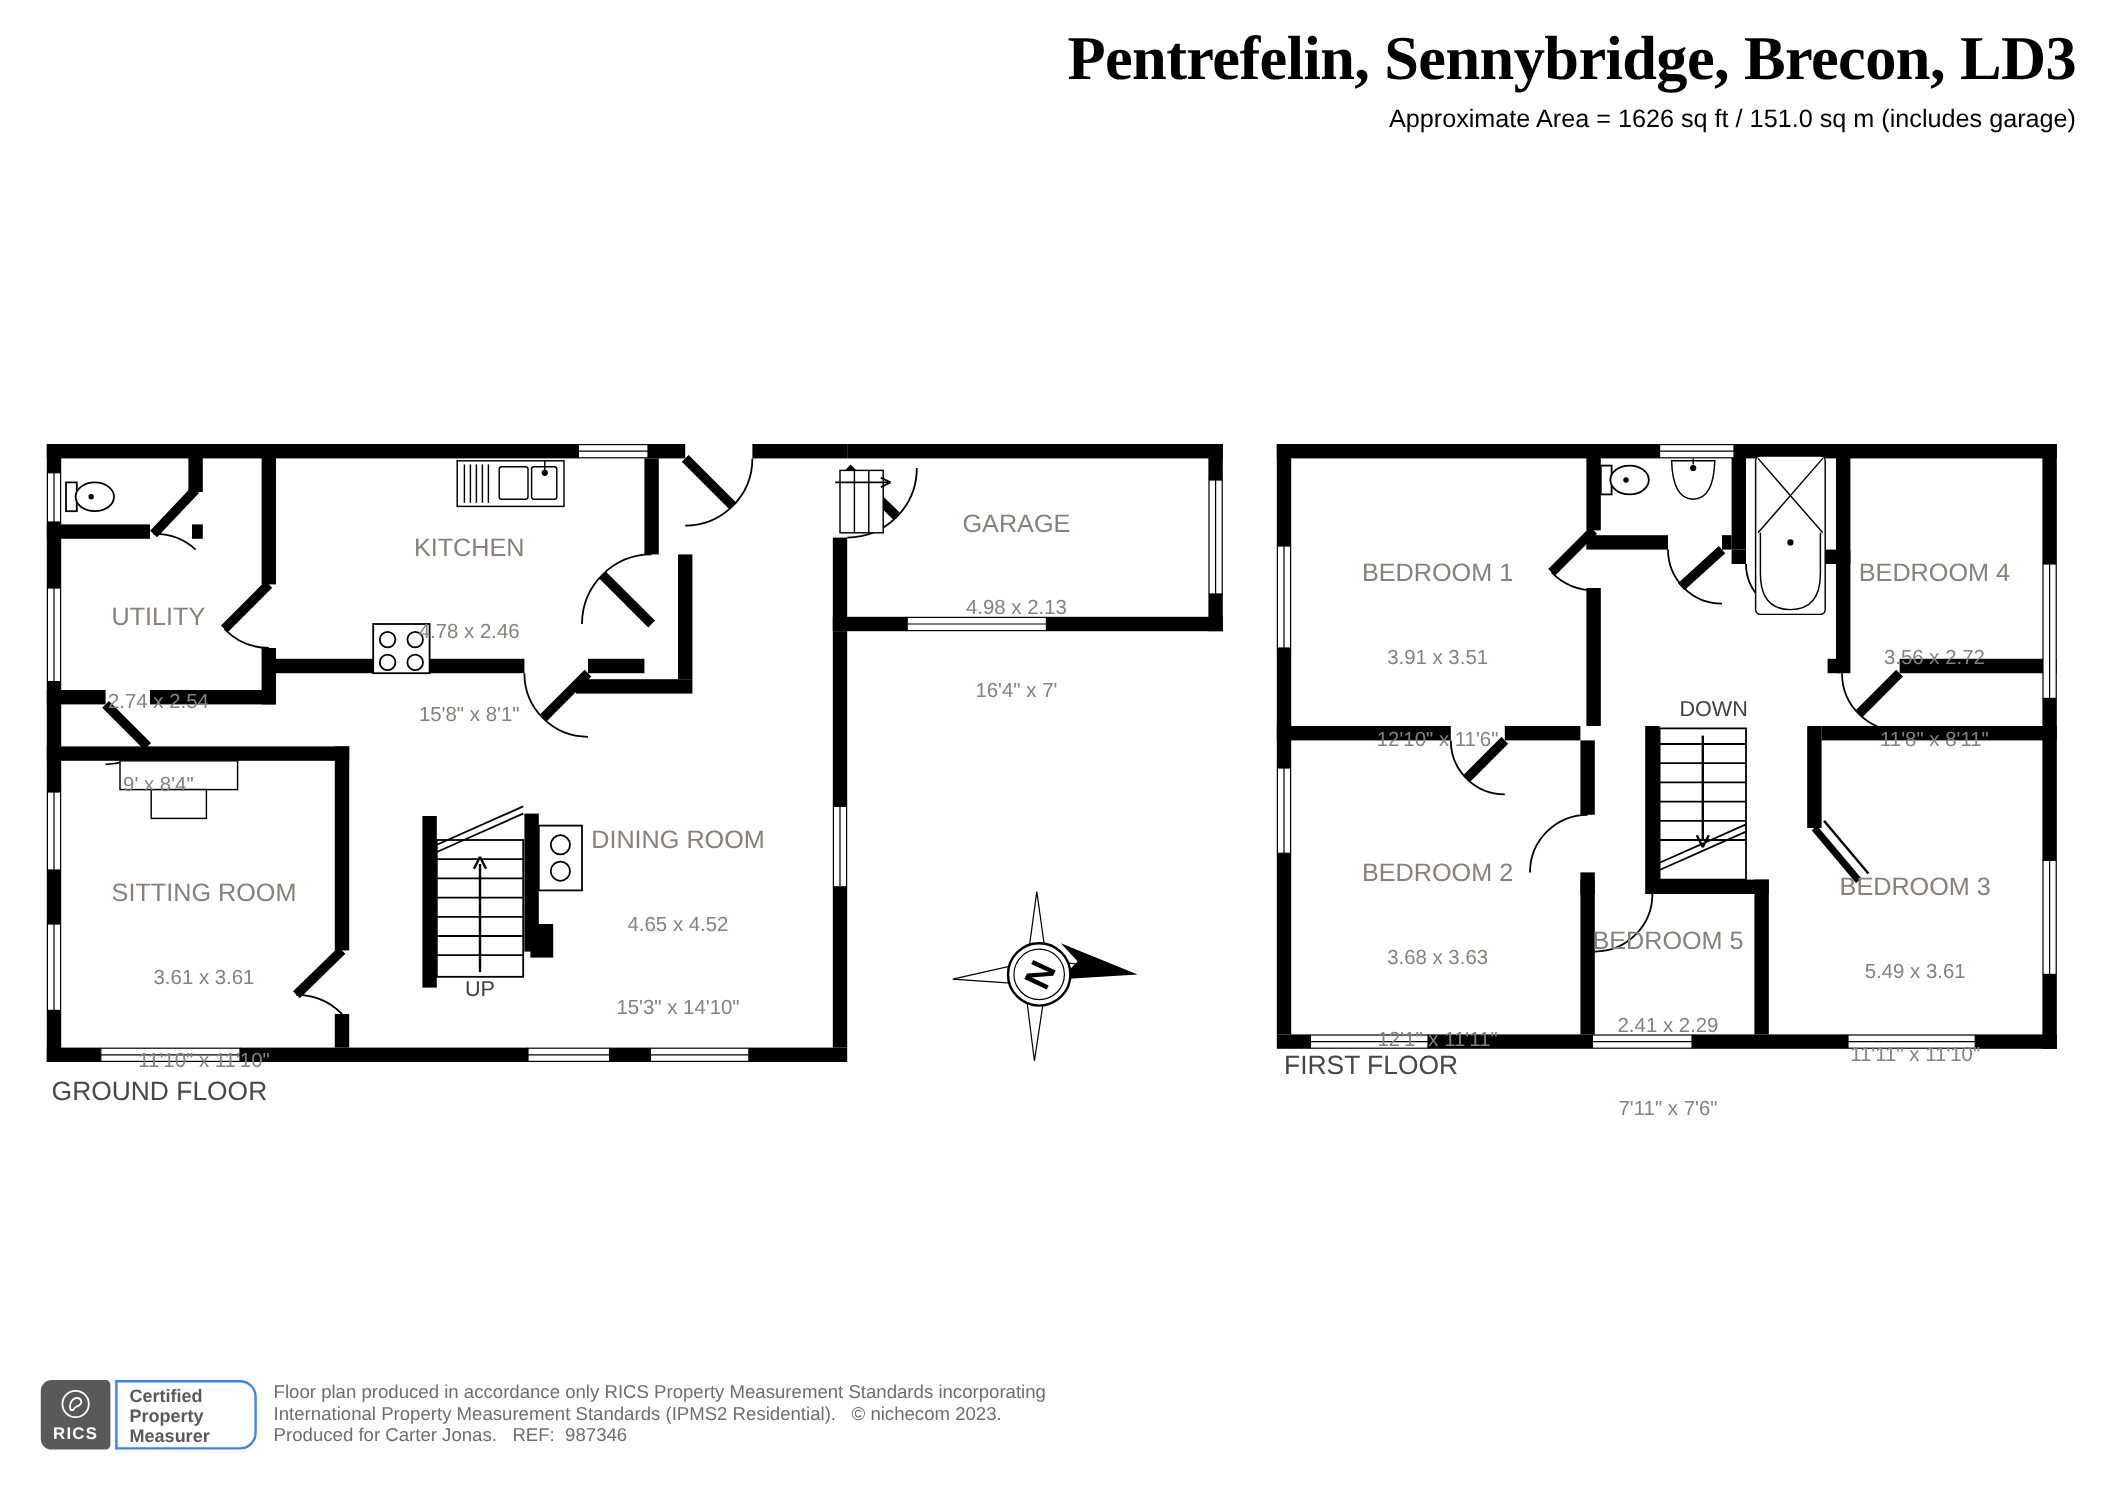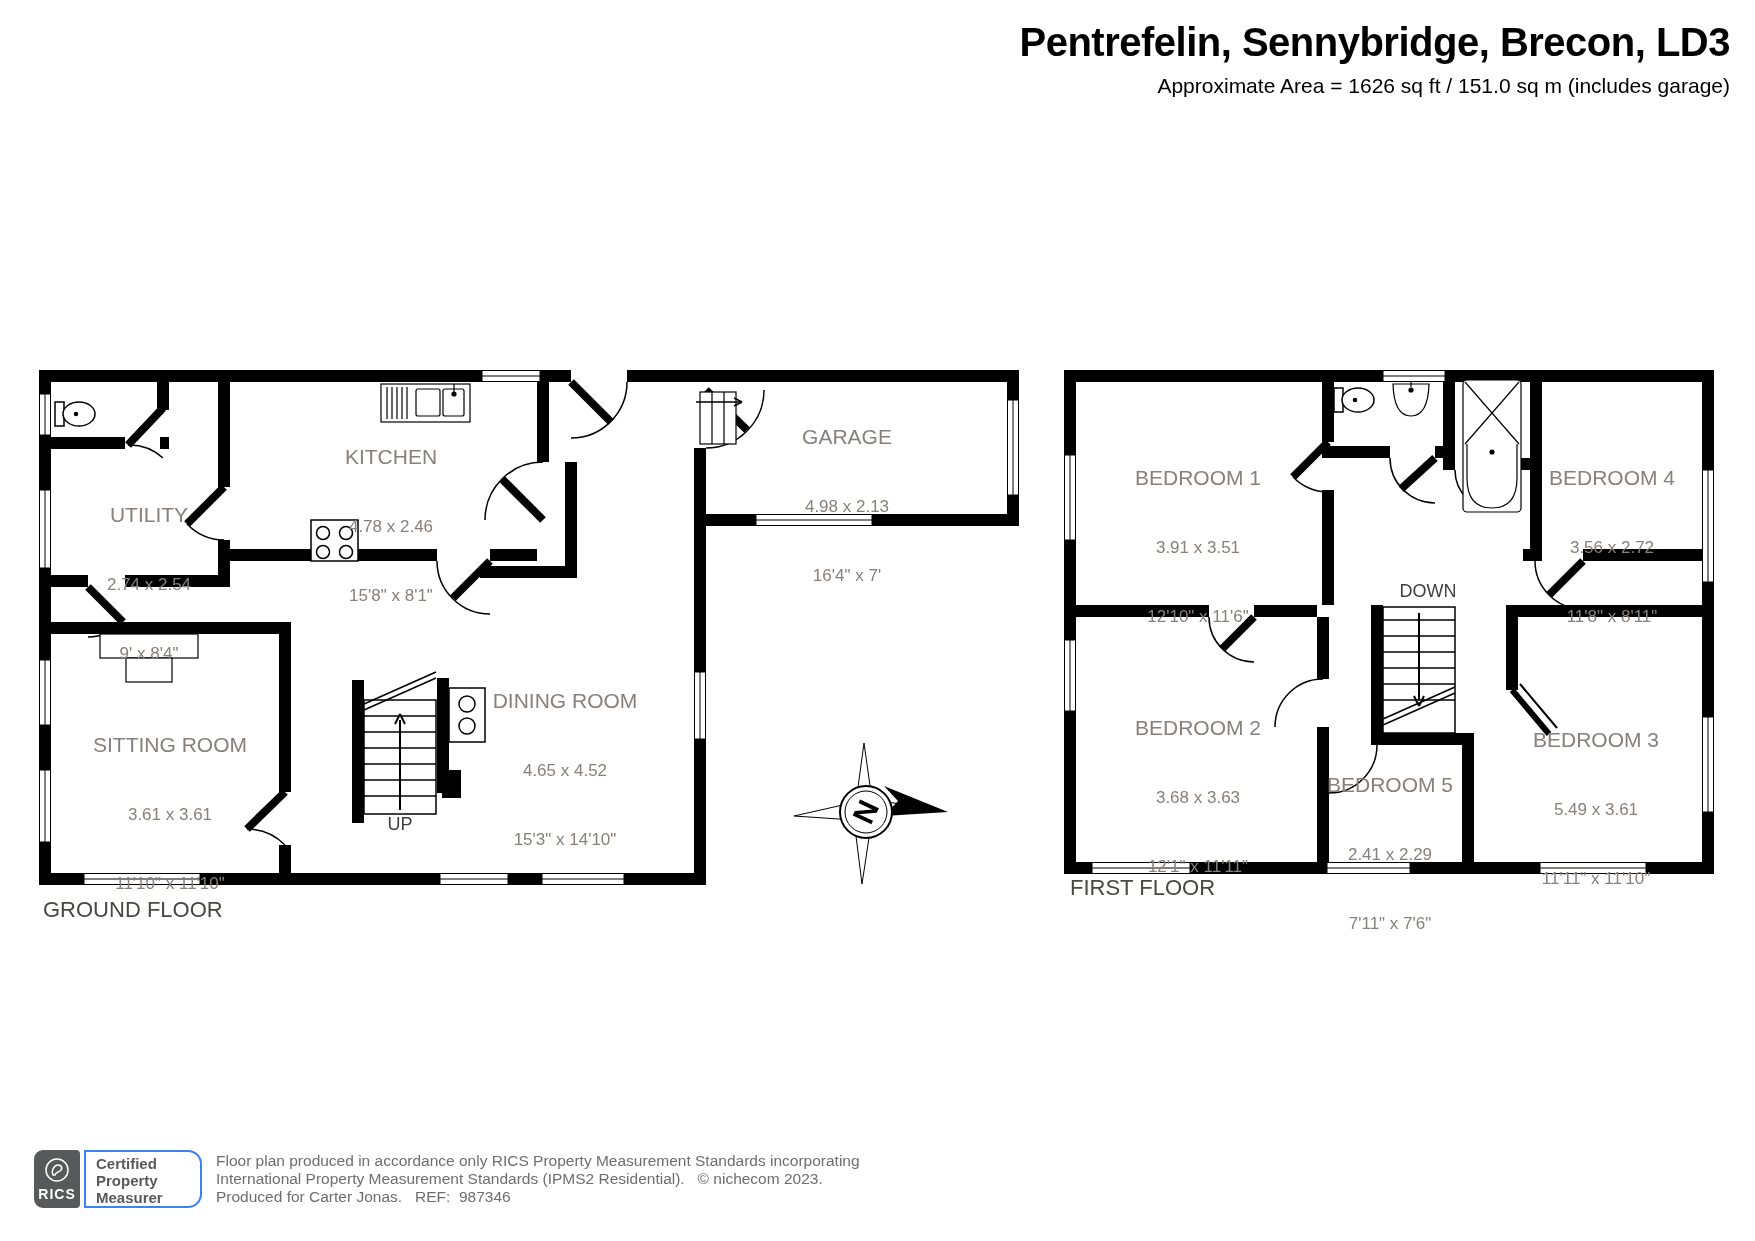--- a/index.html
+++ b/index.html
@@ -1,30 +1,30 @@
 <!DOCTYPE html>
 <html><head>
 <meta charset="utf-8">
 <style>
   html,body{margin:0;padding:0;background:#fff;}
   .page{position:relative;width:1755px;height:1241px;background:#ffffff;overflow:hidden;
         font-family:"Liberation Sans", sans-serif;}
   .header{position:absolute;top:20px;right:25px;text-align:right;color:#000;}
-  .title{font-size:40px;font-weight:700;letter-spacing:-0.5px;}
+  .title{font-size:52px;font-weight:700;letter-spacing:-0.5px;font-family:Liberation Serif, serif;}
   .subtitle{font-size:21px;margin-top:9px;}
   .disclaimer{font-size:17px;margin-top:7px;}
   svg.plan{position:absolute;left:0;top:0;pointer-events:none;}
   .room-label{position:absolute;transform:translateX(-50%);text-align:center;
               color:#87807B;white-space:nowrap;}
   .rname{font-size:21px;line-height:1.15;}
   .rdim{font-size:17px;line-height:1.22;margin-top:48px;}
   .stair-label{position:absolute;transform:translateX(-50%);font-size:18px;color:#404040;}
   .floor-label{position:absolute;font-size:22px;color:#4A4643;}
   .footer{position:absolute;left:34px;top:1150px;display:flex;align-items:stretch;}
-  .rics-box{width:46px;height:58px;background:#58595B;border-radius:9px 4px 4px 9px;
+  .rics-box{width:58px;height:58px;background:#58595B;border-radius:9px 4px 4px 9px;
             display:flex;flex-direction:column;align-items:center;justify-content:center;}
   .rics-text{color:#fff;font-size:14px;font-weight:700;letter-spacing:1px;margin-top:1px;}
   .cpm-badge{margin-left:4px;width:104px;border:2px solid #3b82f6;border-radius:0 14px 14px 0;
              background:#fff;display:flex;flex-direction:column;justify-content:flex-end;
              padding-left:10px;color:#58595B;font-weight:700;font-size:15px;line-height:17px;}
   .footer-text{margin-left:14px;color:#6E6E6E;font-size:15.5px;line-height:18px;
                display:flex;flex-direction:column;justify-content:center;}
   .footer-text div{white-space:pre-wrap;}
 </style>
 </head>
@@ -358,21 +358,21 @@
 
     <g>
       <polygon points="794,816 856,802 864,743 872,800 916,806 872,818 862,884 854,820" fill="#fff" stroke="#000" stroke-width="1"></polygon>
       <polygon points="884,786 948,812 884,816 898,801" fill="#000"></polygon>
       <circle cx="866" cy="812" r="26" fill="#fff" stroke="#000" stroke-width="2"></circle>
       <circle cx="866" cy="812" r="21" fill="none" stroke="#000" stroke-width="1"></circle>
       <text x="866" y="812" transform="rotate(115 866 812)" text-anchor="middle" dominant-baseline="central" font-size="30" font-weight="bold" fill="#000" font-family="Liberation Sans, sans-serif">N</text>
     </g>
   </svg>
 
-  <div class="room-label" style="left:149px;top:503px">
+  <div class="room-label" style="left:132px;top:503px">
     <div class="rname">UTILITY</div>
     <div class="rdim">2.74 x 2.54</div>
     <div class="rdim">9' x 8'4"</div>
   </div>
   <div class="room-label" style="left:391px;top:445px">
     <div class="rname">KITCHEN</div>
     <div class="rdim">4.78 x 2.46</div>
     <div class="rdim">15'8" x 8'1"</div>
   </div>
   <div class="room-label" style="left:847px;top:425px">

